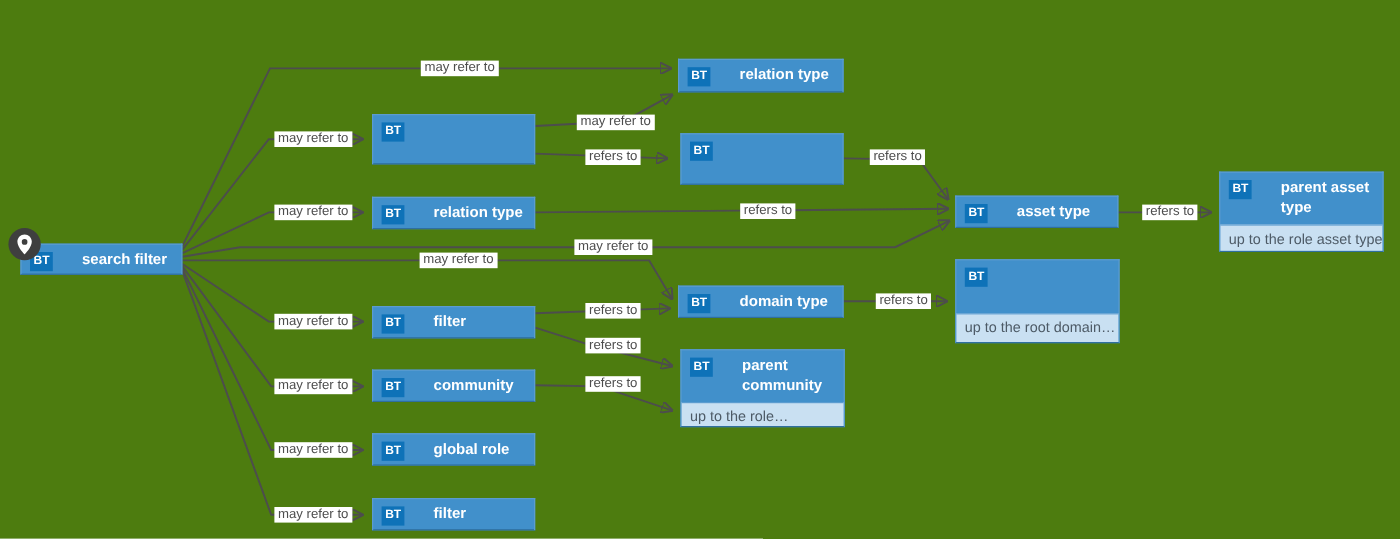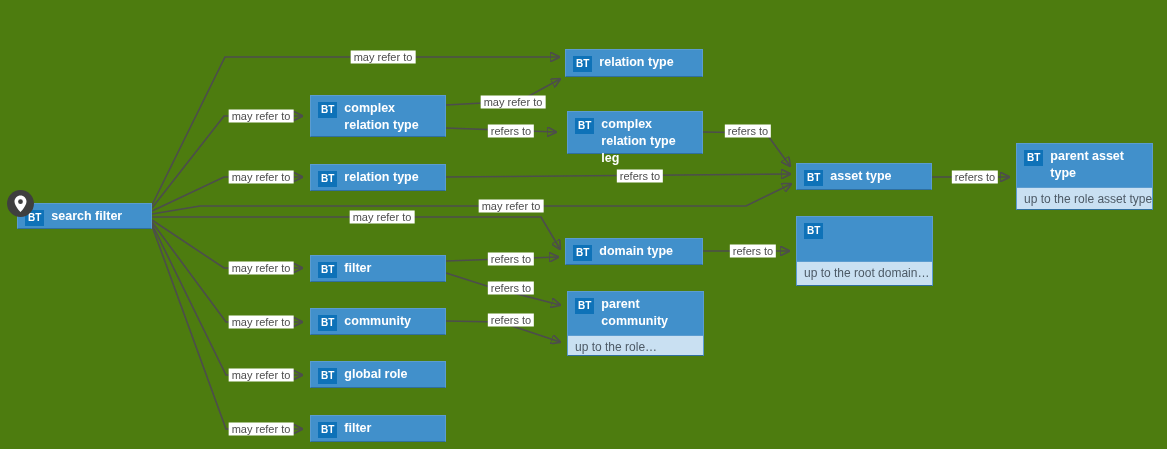--- a/index.html
+++ b/index.html
@@ -28,21 +28,21 @@
     box-sizing:border-box;
     background:var(--node_fill,#4190cb);
     border:1px solid var(--node_border,#5b9cd0);
     border-bottom-color:#2f6f9f;
     z-index:3;
     cursor:pointer;
   }
   .node-main{
     display:flex;
     align-items:flex-start;
-    gap:7px;
+    gap:24px;
     box-sizing:border-box;
     padding:5px 7px;
     height:100%;
   }
   .node.has-sub{display:flex;flex-direction:column;}
   .node.has-sub .node-main{height:auto;flex:1;}
   .badge{
     flex:0 0 auto;
     background:var(--badge_fill,#0e72b8);
     color:#ffffff;
@@ -137,28 +137,26 @@
   <div class="node" style="left:565px;top:49px;width:138px;height:28px;">
     <div class="node-main">
       <span class="badge">BT</span>
       <span class="node-label">relation type</span>
     </div>
   </div>
 
   <div class="node" style="left:310px;top:95px;width:136px;height:42px;">
     <div class="node-main">
       <span class="badge">BT</span>
-      <span class="node-label">complex relation type</span>
     </div>
   </div>
 
   <div class="node" style="left:567px;top:111px;width:136px;height:43px;">
     <div class="node-main">
       <span class="badge">BT</span>
-      <span class="node-label">complex relation type leg</span>
     </div>
   </div>
 
   <div class="node" style="left:310px;top:164px;width:136px;height:27px;">
     <div class="node-main">
       <span class="badge">BT</span>
       <span class="node-label">relation type</span>
     </div>
   </div>
 

